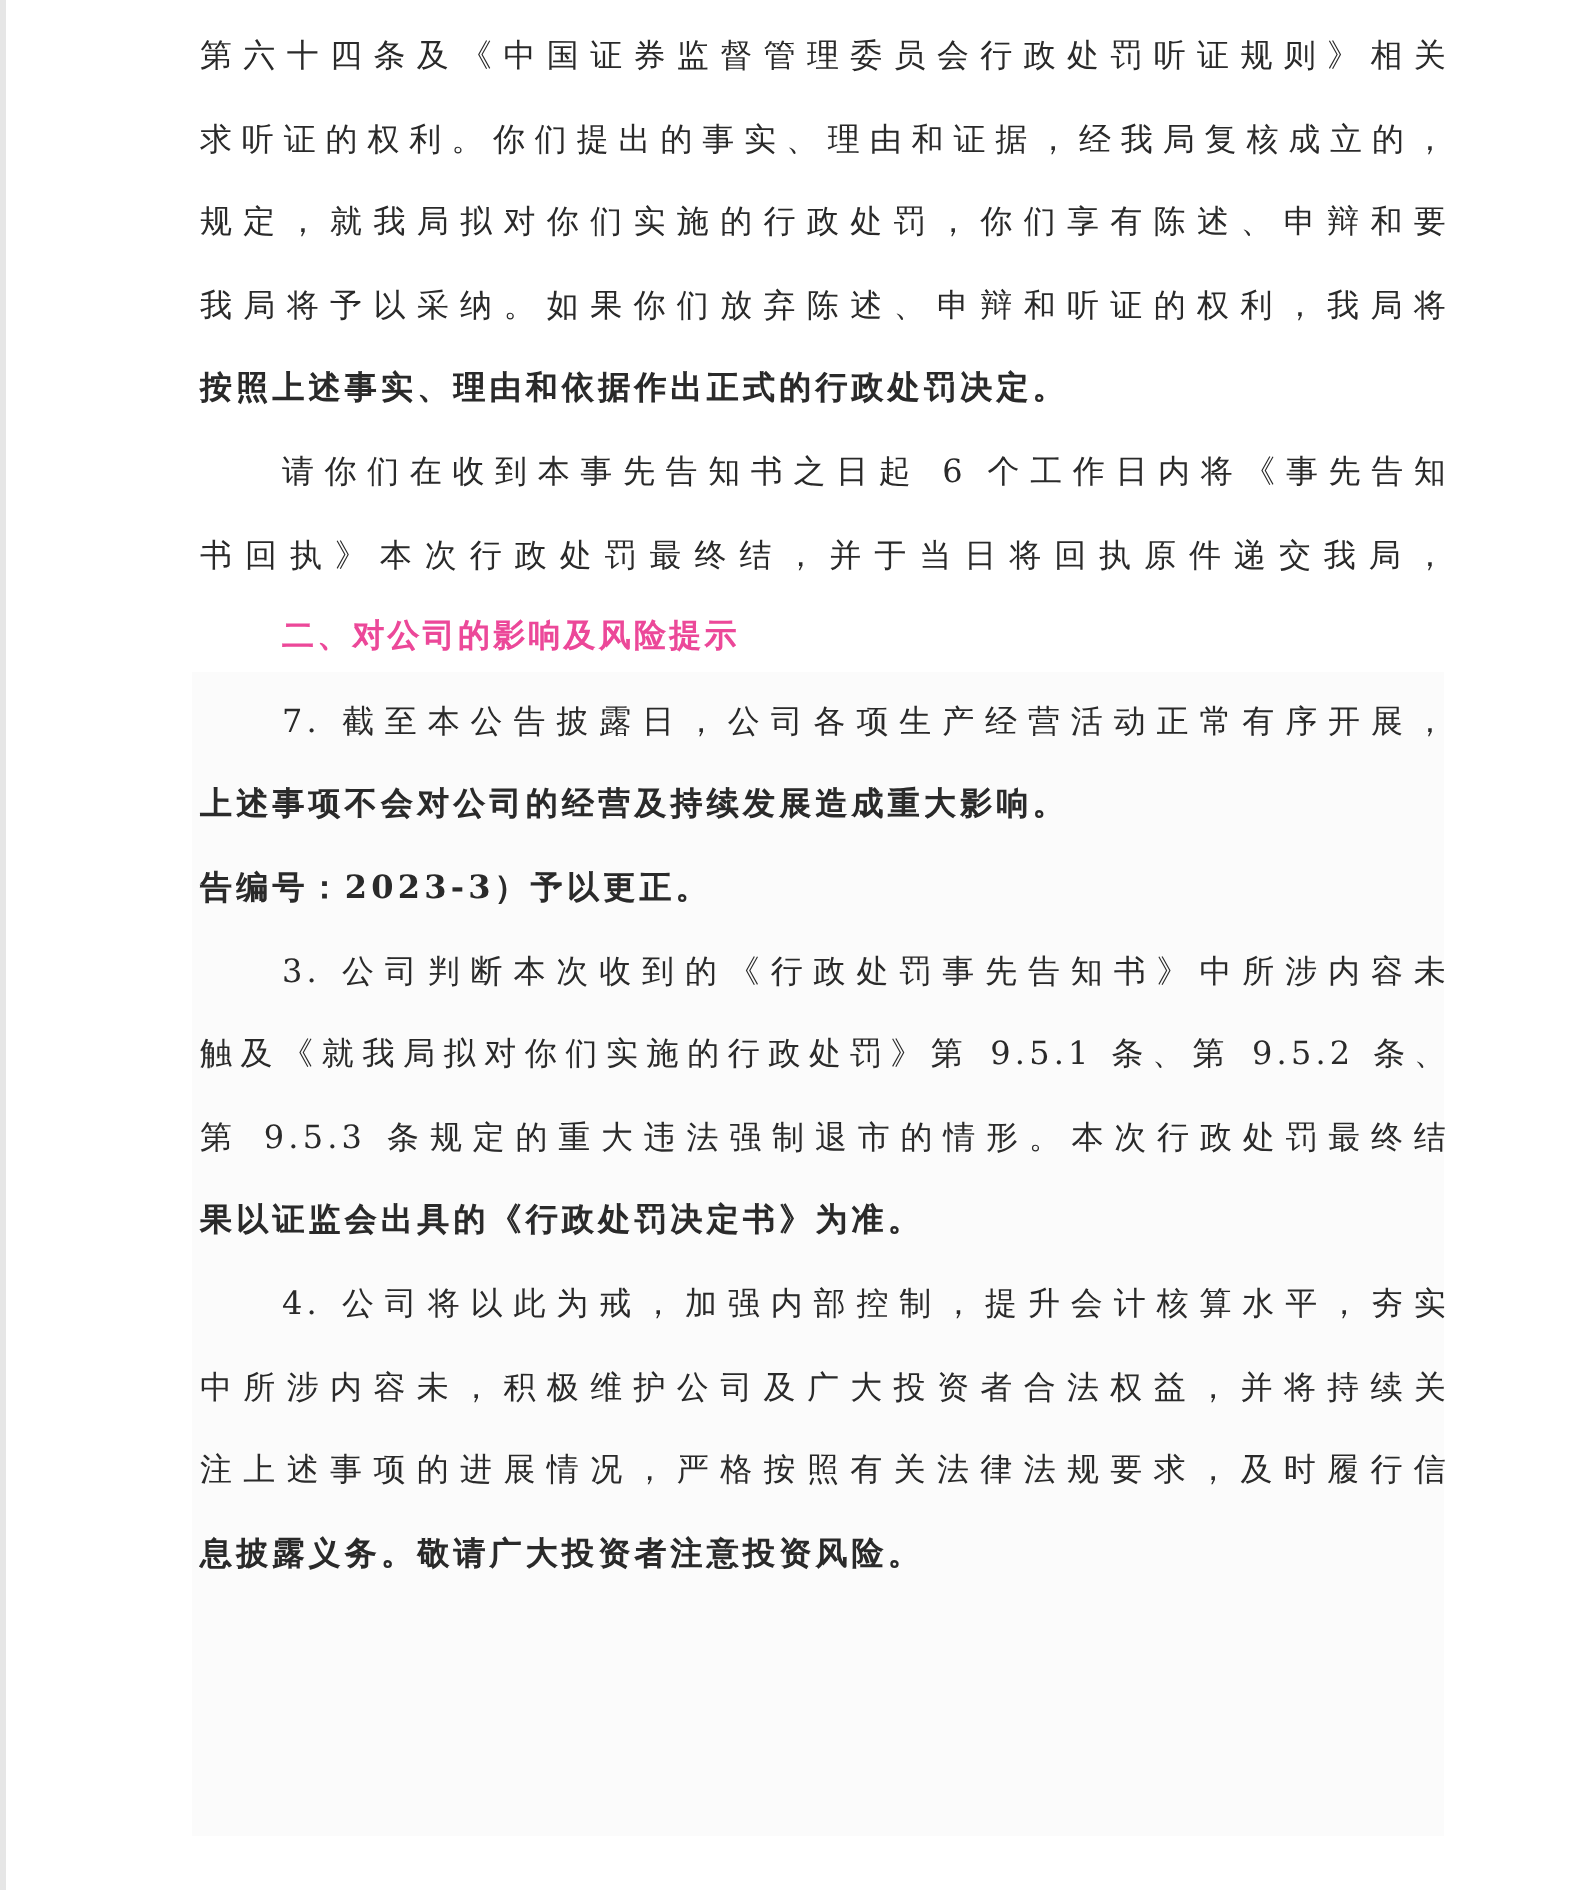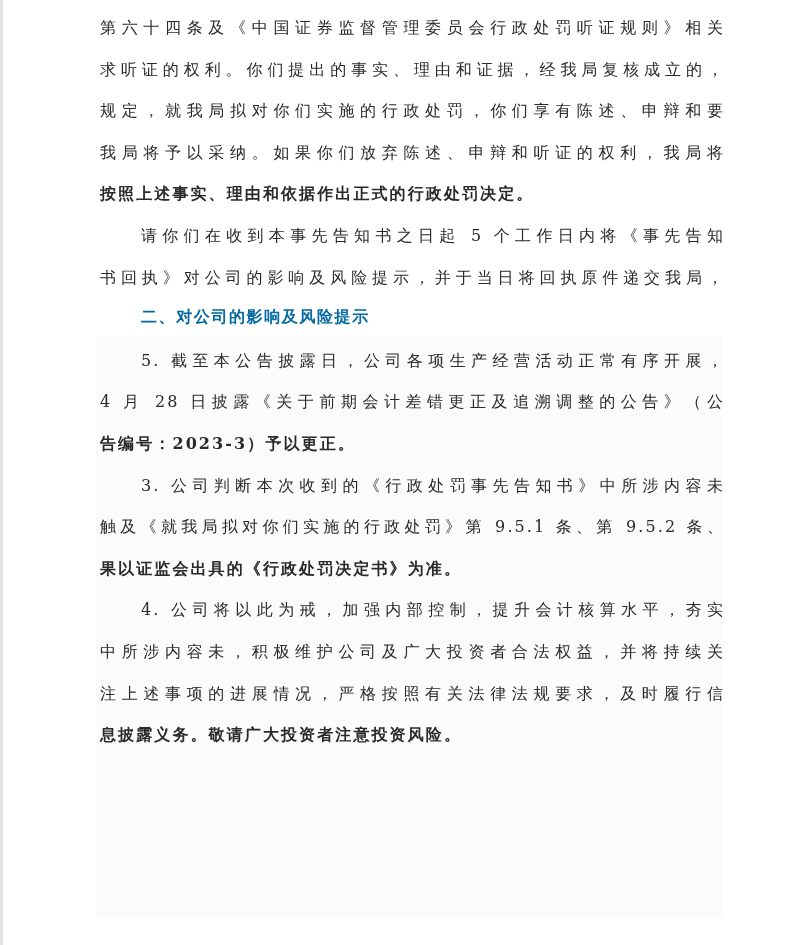--- a/index.html
+++ b/index.html
@@ -45,63 +45,64 @@
       text-align-last: justify;
     }
     .line.last {
       text-align-last: left;
       font-weight: bold;
     }
     .line.indent {
       padding-left: 41px;
     }
     .heading {
-      font-family: Liberation Mono, monospace;
+      font-family: Liberation Sans, sans-serif;
       font-weight: bold;
       letter-spacing: 1.6px;
-      color: #0369a1;
+      color: #ec4899;
       text-align-last: left;
     }
   </style>
 </head>
 <body>
 
 <div class="left-edge"></div>
 <div class="panel"></div>
 
 <div class="doc">
 
   <div>
     <div class="line">第六十四条及《中国证券监督管理委员会行政处罚听证规则》相关</div>
     <div class="line">求听证的权利。你们提出的事实、理由和证据，经我局复核成立的，</div>
     <div class="line">规定，就我局拟对你们实施的行政处罚，你们享有陈述、申辩和要</div>
     <div class="line">我局将予以采纳。如果你们放弃陈述、申辩和听证的权利，我局将</div>
     <div class="line last">按照上述事实、理由和依据作出正式的行政处罚决定。</div>
   </div>
 
   <div>
-    <div class="line indent">请你们在收到本事先告知书之日起 5 个工作日内将《事先告知</div>
-    <div class="line">书回执》对公司的影响及风险提示，并于当日将回执原件递交我局，</div>
+    <div class="line indent">请你们在收到本事先告知书之日起 6 个工作日内将《事先告知</div>
+    <div class="line">书回执》本次行政处罚最终结，并于当日将回执原件递交我局，</div>
   </div>
 
   <div>
     <div class="line indent heading">二、对公司的影响及风险提示</div>
 
     <div>
-      <div class="line indent">5. 截至本公告披露日，公司各项生产经营活动正常有序开展，</div>
+      <div class="line indent">7. 截至本公告披露日，公司各项生产经营活动正常有序开展，</div>
+      <div class="line last">上述事项不会对公司的经营及持续发展造成重大影响。</div>
     </div>
 
     <div>
-      <div class="line">4 月 28 日披露《关于前期会计差错更正及追溯调整的公告》（公</div>
       <div class="line last">告编号：2023-3）予以更正。</div>
     </div>
 
     <div>
       <div class="line indent">3. 公司判断本次收到的《行政处罚事先告知书》中所涉内容未</div>
       <div class="line">触及《就我局拟对你们实施的行政处罚》第 9.5.1 条、第 9.5.2 条、</div>
+      <div class="line">第 9.5.3 条规定的重大违法强制退市的情形。本次行政处罚最终结</div>
       <div class="line last">果以证监会出具的《行政处罚决定书》为准。</div>
     </div>
 
     <div>
       <div class="line indent">4. 公司将以此为戒，加强内部控制，提升会计核算水平，夯实</div>
       <div class="line">中所涉内容未，积极维护公司及广大投资者合法权益，并将持续关</div>
       <div class="line">注上述事项的进展情况，严格按照有关法律法规要求，及时履行信</div>
       <div class="line last">息披露义务。敬请广大投资者注意投资风险。</div>
     </div>
   </div>

